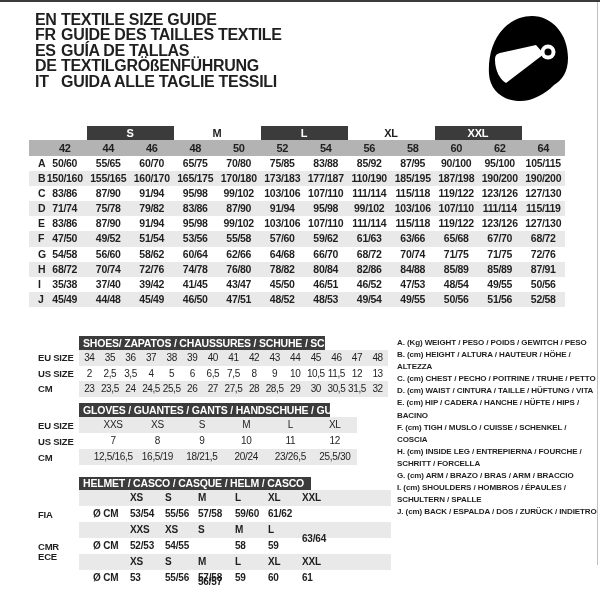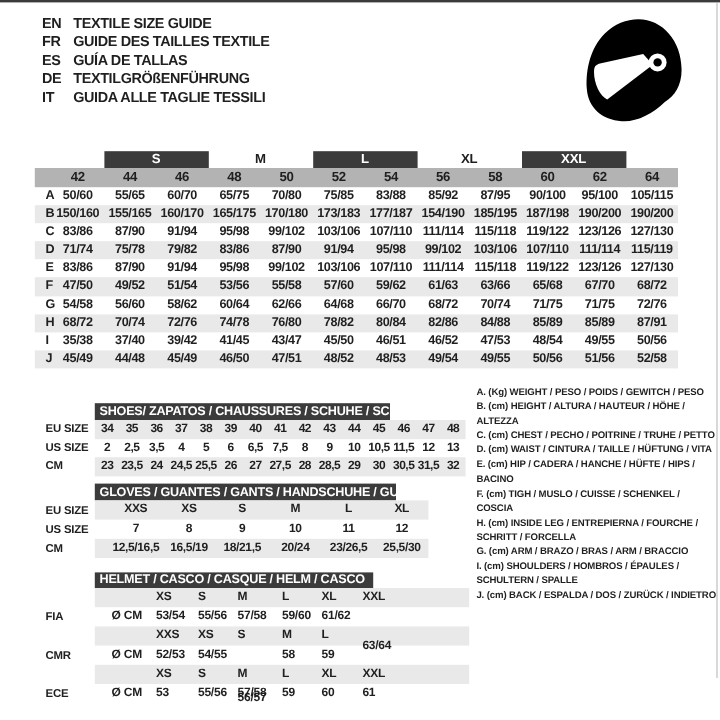--- a/index.html
+++ b/index.html
@@ -6,21 +6,21 @@
   html,body{background:#fff}
   body{width:600px;height:600px;position:relative;overflow:hidden;
        font-family:"Liberation Sans",sans-serif;color:#1f1f1f;
        --dark:#3b3b3b;--band:#b3b3b3;--stripe:#e9e9e9}
   .abs{position:absolute}
   .topline{left:0;top:0;width:600px;height:2px;background:var(--dark)}
   .rightline{left:597px;top:2px;width:1px;height:563px;background:#bfbfbf}
 
   
   .langs{left:35px;top:12px}
-  .lang-row{display:flex;height:15.4px;font-weight:bold;font-size:12px;letter-spacing:-.3px;line-height:15.4px;white-space:nowrap}
+  .lang-row{display:flex;height:15.4px;font-weight:bold;font-size:16px;letter-spacing:-.3px;line-height:15.4px;white-space:nowrap}
   .lang-code{width:26px}
 
   
   .helmet-icon{left:486px;top:14px;width:84px;height:92px}
 
   
   .mtable{left:29px;top:126px;width:536px}
   .band{display:flex;height:14px}
   .spacer1{width:57.5px}
   .bgroup{width:87px;text-align:center;font-size:11px;font-weight:bold;line-height:14px;letter-spacing:-.2px}
@@ -30,37 +30,37 @@
   .row.stripe{background:var(--stripe)}
   .rlabel{width:14px;padding-left:9px}
   .col{width:43.5px;text-align:center;overflow:visible}
 
   
   .bar{height:14px;background:var(--dark);color:#fff;font-size:10.5px;font-weight:bold;line-height:14px;padding-left:4px;letter-spacing:-.2px;white-space:nowrap}
   .side-label{font-size:9.5px;font-weight:bold;letter-spacing:-.2px;white-space:nowrap}
 
   .stable{left:79px;top:336px;width:309px}
   .shoes-bar{width:246px}
-  .srow{display:flex;height:15.5px;line-height:15.5px;font-size:10px;font-weight:bold;letter-spacing:-.4px;white-space:nowrap}
+  .srow{display:flex;height:15.5px;line-height:15.5px;font-size:10px;font-weight:normal;letter-spacing:-.4px;white-space:nowrap}
   .srow.stripe{background:var(--stripe)}
   .srow .scol{flex:1;text-align:center}
 
   .gtable{left:79px;top:403px;width:278px}
   .gloves-bar{width:251px}
   .gtable .srow{height:16px;line-height:16px;padding-left:12px;letter-spacing:-.3px}
 
   .htable{left:79px;top:477px;width:312px}
   .helmet-bar{width:232px}
   .hrow{display:flex;height:16px;line-height:16px;font-size:10px;font-weight:bold;letter-spacing:-.2px;white-space:nowrap}
   .hrow.stripe{background:var(--stripe)}
   .hcol{text-align:left}
   .hcol:first-child{padding-left:14px}
 
   
-  .legend{left:397px;top:321px;width:202px;font-size:8px;font-weight:bold;line-height:12.1px;letter-spacing:-.1px}
+  .legend{left:397px;top:337px;width:202px;font-size:8px;font-weight:bold;line-height:12.1px;letter-spacing:-.1px}
 </style>
 </head>
 <body style="--dark: #3b3b3b; --band: #b3b3b3; --stripe: #e9e9e9; color: rgb(31, 31, 31);">
 
 <div class="abs topline"></div>
 <div class="abs rightline"></div>
 
 <div class="abs langs">
     <div class="lang-row">
       <div class="lang-code">EN</div>
@@ -133,21 +133,21 @@
       </div>
       <div class="row stripe">
         <div class="rlabel">B</div>
         <div class="col">150/160</div>
         <div class="col">155/165</div>
         <div class="col">160/170</div>
         <div class="col">165/175</div>
         <div class="col">170/180</div>
         <div class="col">173/183</div>
         <div class="col">177/187</div>
-        <div class="col">154/190</div>
+        <div class="col">110/190</div>
         <div class="col">185/195</div>
         <div class="col">187/198</div>
         <div class="col">190/200</div>
         <div class="col">190/200</div>
       </div>
       <div class="row">
         <div class="rlabel">C</div>
         <div class="col">83/86</div>
         <div class="col">87/90</div>
         <div class="col">91/94</div>
@@ -270,21 +270,21 @@
 </div>
 
 <div class="abs side-label" style="left:38px;top:352px">EU SIZE</div>
 <div class="abs side-label" style="left:38px;top:367.5px">US SIZE</div>
 <div class="abs side-label" style="left:38px;top:383px">CM</div>
 <div class="abs side-label" style="left:38px;top:420px">EU SIZE</div>
 <div class="abs side-label" style="left:38px;top:436px">US SIZE</div>
 <div class="abs side-label" style="left:38px;top:452px">CM</div>
 <div class="abs side-label" style="left:38px;top:509px">FIA</div>
 <div class="abs side-label" style="left:38px;top:541px">CMR</div>
-<div class="abs side-label" style="left:38px;top:573px">ECE</div>
+<div class="abs side-label" style="left:38px;top:551px">ECE</div>
 
 <div class="abs stable">
   <div class="bar shoes-bar">SHOES/ ZAPATOS / CHAUSSURES / SCHUHE / SCARPE</div>
   <div>
       <div class="srow stripe">
         <div class="scol">34</div>
         <div class="scol">35</div>
         <div class="scol">36</div>
         <div class="scol">37</div>
         <div class="scol">38</div>

